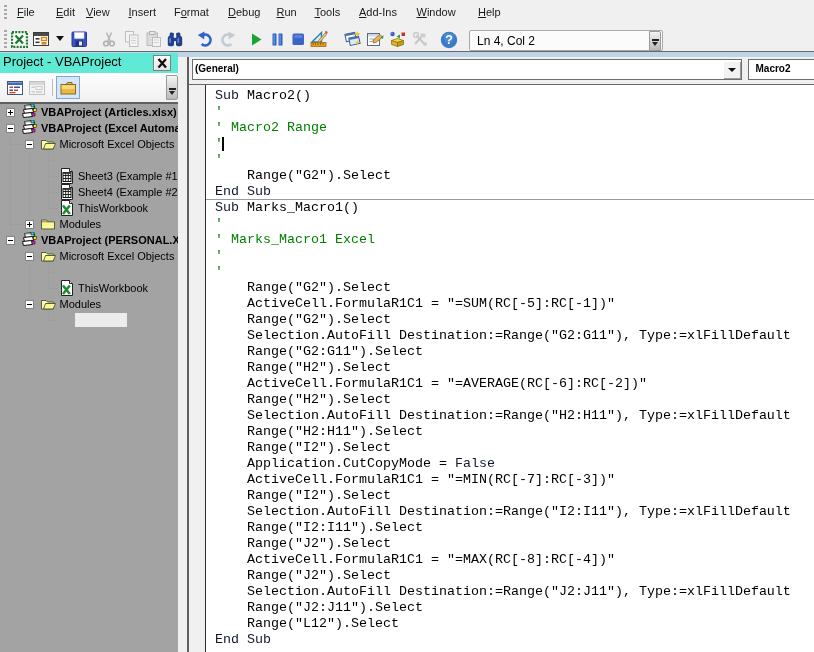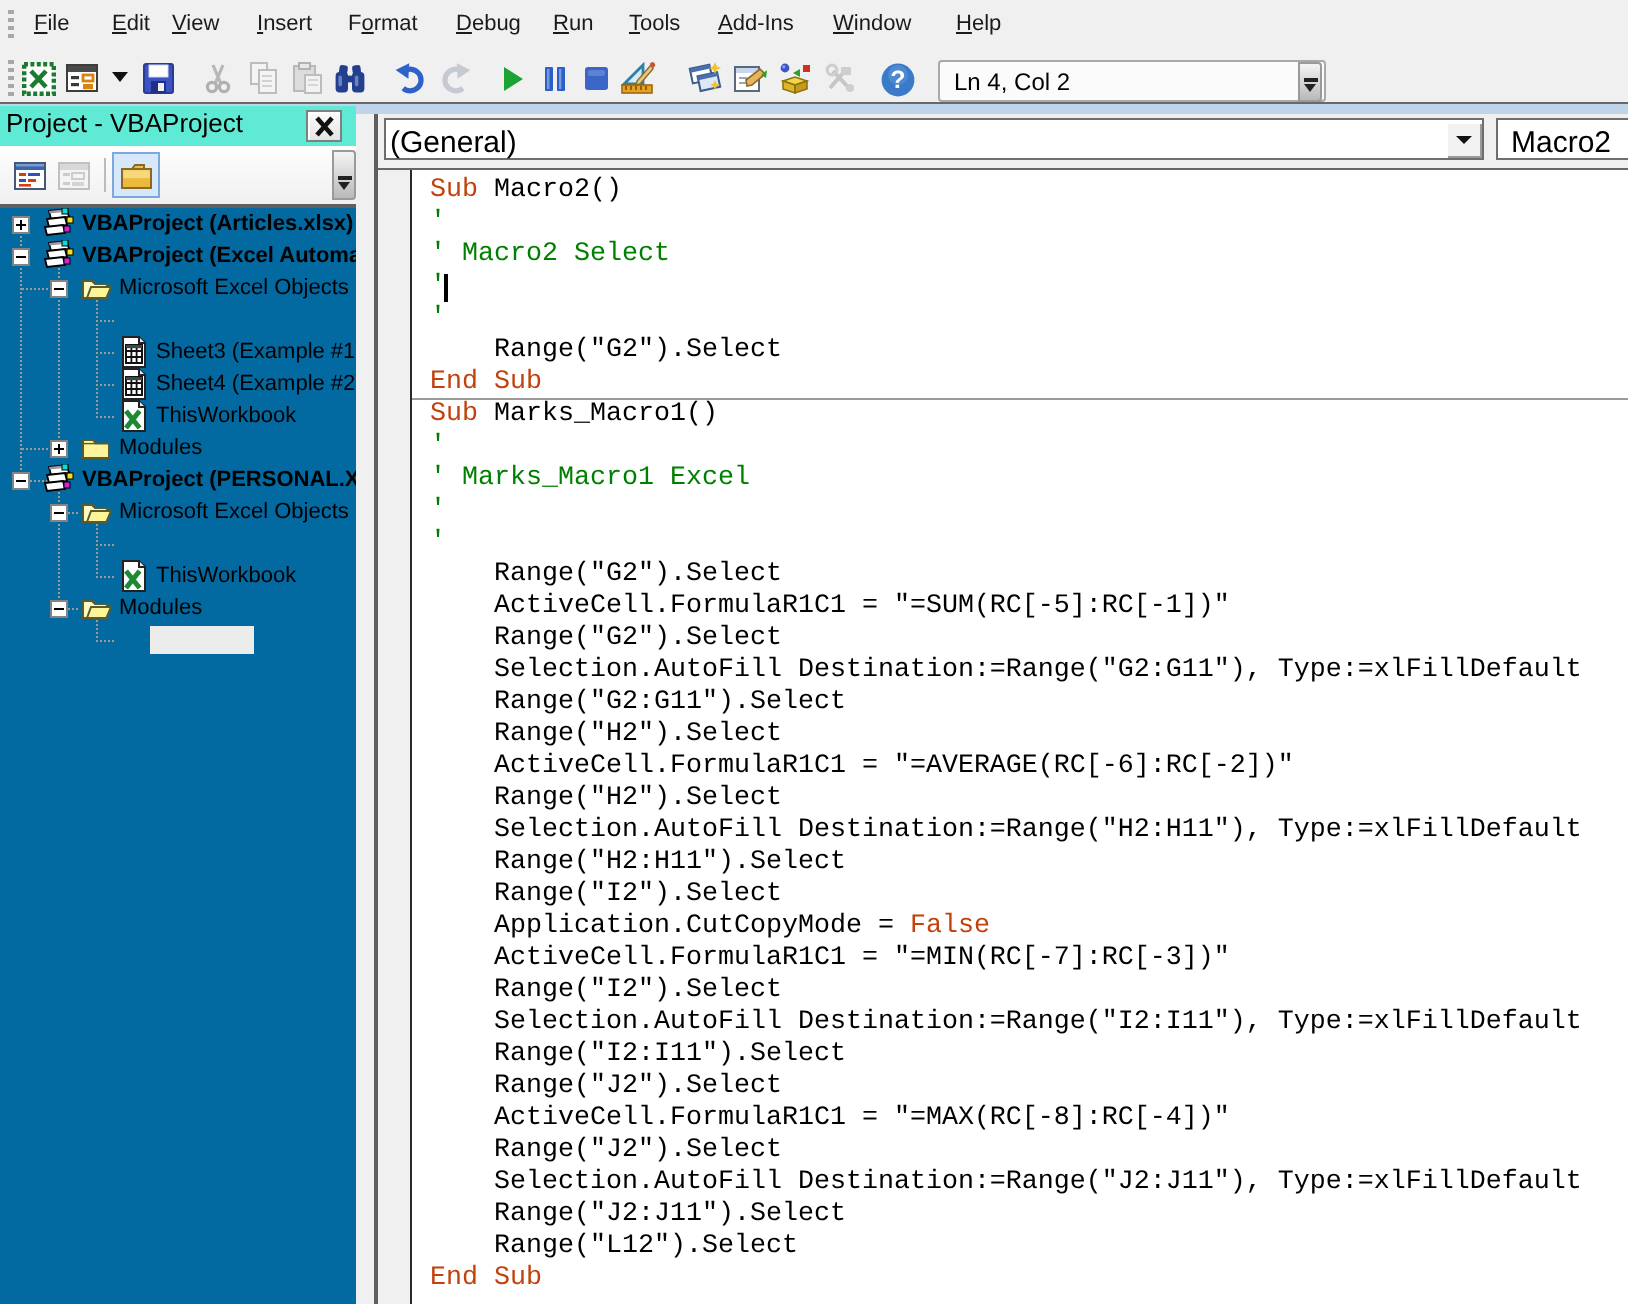--- a/index.html
+++ b/index.html
@@ -11,44 +11,44 @@
 .mi{position:absolute;top:6px;font-size:11px;color:#1a1a1a;white-space:pre}
 #darkline{left:0;top:51px;width:814px;height:1px;background:#686868}
 #blueband{left:0;top:52px;width:814px;height:5px;background:#bfd3e9}
 .sep{width:1px;background:#c6c6c6;top:31px;height:16px}
 
 #ptitle{left:0;top:53px;width:178px;height:36px;background:#5eead4}
 #ptitle span{position:absolute;left:3px;top:0.5px;font-size:13px;color:#000}
 #xbtn{left:153px;top:54.5px;width:18px;height:16.5px;background:linear-gradient(#fbfbfb,#e4e4e4);border:1px solid #808080;box-shadow:inset 1px 1px 0 #fff}
 #ptools{left:0;top:73px;width:178px;height:29px;background:linear-gradient(#fefefe,#f0f0f0)}
 #pline{left:0;top:102px;width:178px;height:2px;background:#5f5f5f}
-#tree{left:0;top:104px;width:178px;height:548px;background:#0369a1;overflow:hidden}
+#tree{left:0;top:104px;width:178px;height:548px;background:#a3a3a3;overflow:hidden}
 #gap{left:178px;top:57px;width:9px;height:595px;background:#f0f0f0}
 
 #fbtn{left:56px;top:3px;width:24px;height:23px;background:#d7e7fa;border:1px solid #7da8d9}
 
 .ovf{width:12px;background:linear-gradient(#f4f4f4,#b9b9b9);border:1px solid #9a9a9a;border-radius:0 2px 2px 0}
 .ovf i{position:absolute;left:2px;bottom:3px;width:7px;height:8px}
 .ovf i:before{content:"";position:absolute;left:0;top:0;width:7px;height:2px;background:#222}
 .ovf i:after{content:"";position:absolute;left:0;top:3px;border-left:3.5px solid rgba(0,0,0,0);border-right:3.5px solid rgba(0,0,0,0);border-top:4px solid #222}
 
 #cwin{left:187px;top:57px;width:627px;height:595px;background:#f0f0f0;border-left:2px solid #5f5f5f}
 #combo1{left:192px;top:59px;width:550px;height:21px;background:#fff;border:1.5px solid #6e6e6e}
-#combo1 b,#combo2 b{position:absolute;top:3px;font-size:15px;font-weight:normal;color:#000}
+#combo1 b,#combo2 b{position:absolute;top:3px;font-size:10px;font-weight:bold;color:#000}
 #combo1 b{left:2px}
 #combo2 b{left:6.5px}
 #c1btn{left:723px;top:60.5px;width:17.5px;height:18px;background:#f2f2f2;box-shadow:inset 1px 1px 0 #fff,inset -1px -1px 0 #9a9a9a}
 #c1btn:after{content:"";position:absolute;left:4.5px;top:7px;border-left:4px solid rgba(0,0,0,0);border-right:4px solid rgba(0,0,0,0);border-top:4.5px solid #111}
 #combo2{left:748px;top:59px;width:66px;height:21px;background:#fff;border:1.5px solid #6e6e6e;border-right:none}
 #comborowline{left:189px;top:83.5px;width:625px;height:1.5px;background:#686868}
 #margin{left:189px;top:85px;width:15.5px;height:567px;background:#f0f0f0}
 #marginline{left:204.5px;top:85px;width:1.2px;height:567px;background:#2a2a2a}
 #codearea{left:205.7px;top:85px;width:608.3px;height:567px;background:#fff}
 #code{left:215px;top:88px;font-family:"Liberation Mono",monospace;font-size:13.33px;line-height:16px;color:#000;white-space:pre}
-#code .k{color:#c2410c}
+#code .k{color:#0f172a}
 #code .c{color:#008000}
 #procsep{left:205.7px;top:199px;width:608.3px;height:1px;background:#9a9a9a}
 #caret{left:222.4px;top:137px;width:1.4px;height:14px;background:#000}
 
 .trow{position:absolute;left:0;width:178px;height:16px}
 .trow .txt{position:absolute;top:1.5px;font-size:11px;color:#000;white-space:pre}
 .trow .b{font-weight:bold}
 .pm{position:absolute;top:3.5px;width:9px;height:9px;background:#fff;border:1px solid #848484}
 .pm:before{content:"";position:absolute;left:1px;top:3px;width:5px;height:1px;background:#000}
 .pm.plus:after{content:"";position:absolute;left:3px;top:1px;width:1px;height:5px;background:#000}
@@ -412,21 +412,21 @@
 <div class="abs" id="c1btn"></div>
 <div class="abs" id="combo2">
     <b>Macro2</b>
   </div>
 <div class="abs" id="comborowline"></div>
 <div class="abs" id="margin"></div>
 <div class="abs" id="marginline"></div>
 <div class="abs" id="codearea"></div>
 <pre class="abs" id="code"><span class="k">Sub</span> Macro2()
 <span class="c">'</span>
-<span class="c">' Macro2 Select</span>
+<span class="c">' Macro2 Range</span>
 <span class="c">'</span>
 <span class="c">'</span>
     Range("G2").Select
 <span class="k">End Sub</span>
 <span class="k">Sub</span> Marks_Macro1()
 <span class="c">'</span>
 <span class="c">' Marks_Macro1 Excel</span>
 <span class="c">'</span>
 <span class="c">'</span>
     Range("G2").Select

